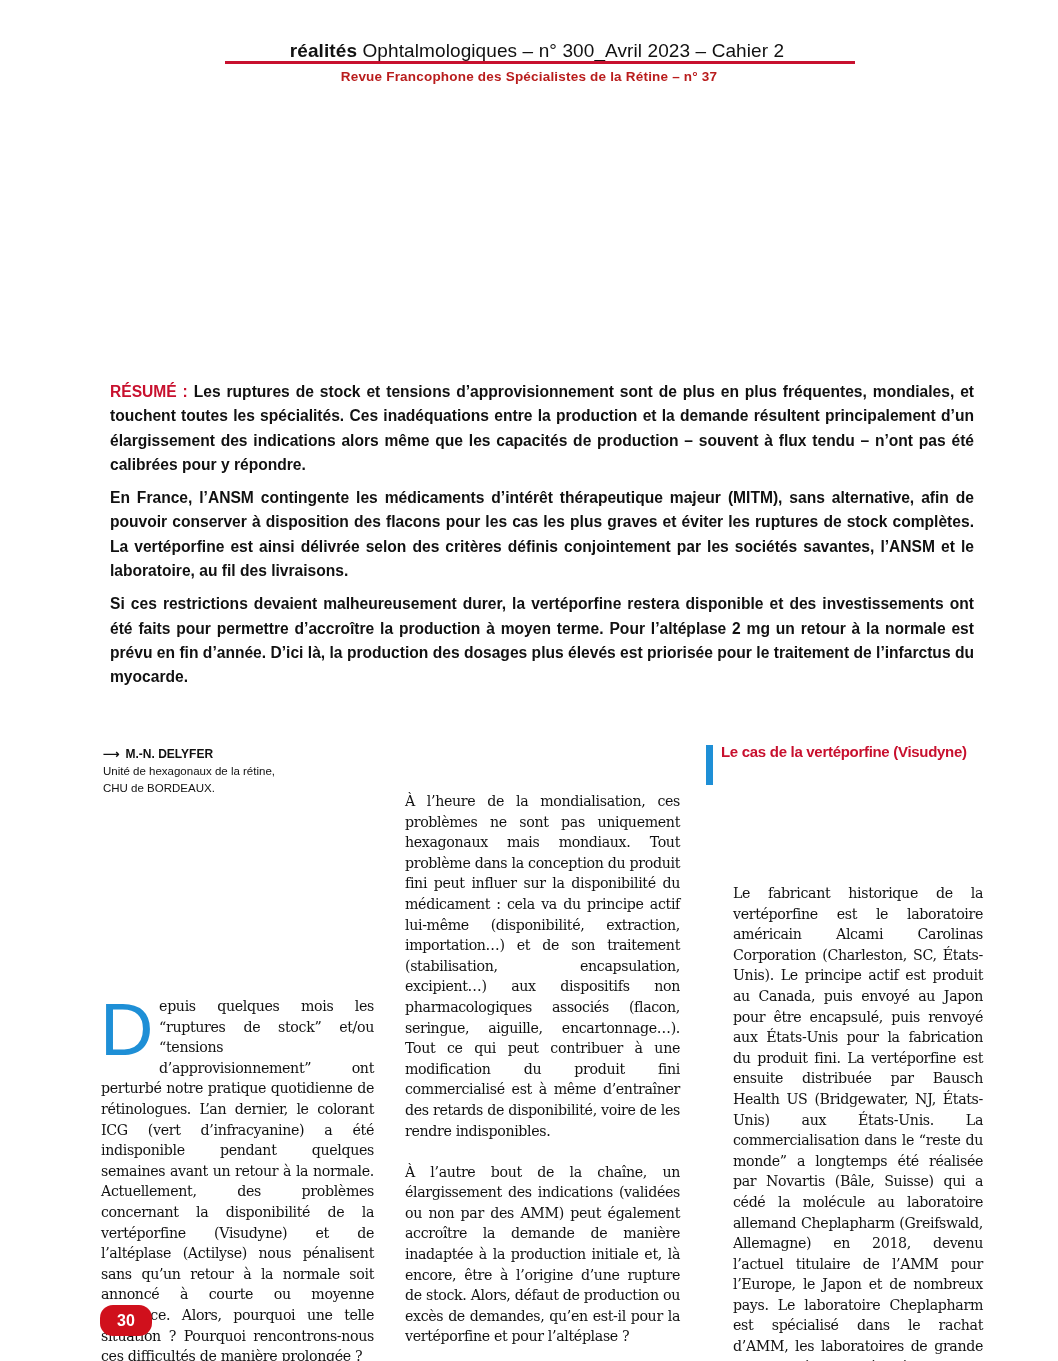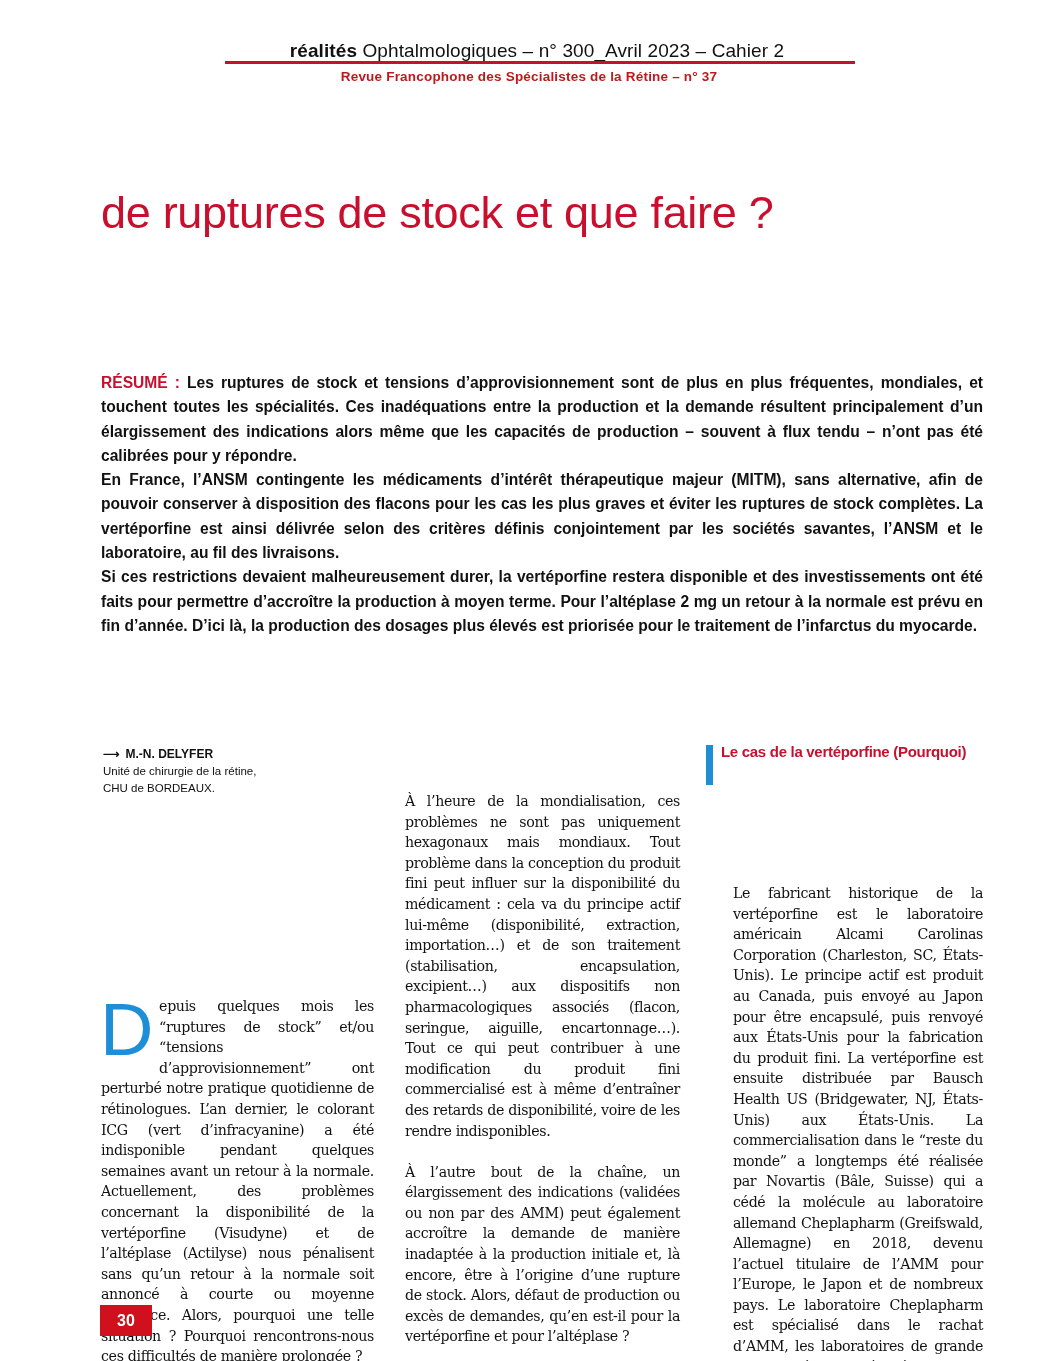--- a/index.html
+++ b/index.html
@@ -10,21 +10,21 @@
   .hdr-top { left: 8px; width: 1058px; top: 40px; text-align: center; font-family: "Liberation Sans", sans-serif; font-size: 19px; color: #111; letter-spacing: 0.1px; }
   .hdr-top b { font-weight: 700; }
   .hdr-rule { left: 225px; width: 630px; top: 61px; height: 3px; background: #c8102e; }
   .hdr-sub { left: 0; width: 1058px; top: 69px; text-align: center; font-family: "Liberation Sans", sans-serif; font-weight: 700; font-size: 13.5px; color: #b91c1c; letter-spacing: 0.2px; }
 
   
   .title { left: 101px; top: 186px; width: 860px; font-family: "Liberation Sans", sans-serif; font-size: 45px; line-height: 53px; color: #c8102e; font-weight: 400; letter-spacing: -0.3px; }
 
   
   .abstract { left: 101px; top: 371px; width: 882px; font-family: "Liberation Sans", sans-serif; font-weight: 700; font-size: 15.6px; line-height: 24.3px; color: #111; text-align: justify; }
-  .abstract p { margin: 0; }
+  .abstract p { margin: 9px; }
   .abstract .lbl { color: #c8102e; }
 
   
   .author { left: 103px; top: 746px; width: 250px; font-family: "Liberation Sans", sans-serif; font-size: 11.5px; line-height: 17px; color: #111; }
   .author .name { font-weight: 700; font-size: 12px; }
   .author .arrow { font-weight: 700; margin-right: 6px; }
 
   
   .col { font-family: "DejaVu Serif", "Liberation Serif", serif; font-size: 14.2px; line-height: 20.6px; color: #111; text-align: justify; letter-spacing: -0.35px; margin-top: 48px; }
   .col p { margin: 0; }
@@ -35,61 +35,60 @@
   .dropcap { float: left; font-family: "Liberation Sans", sans-serif; font-size: 74px; line-height: 60px; color: #1e8fd6; margin: 4px 6px 0 -1px; font-weight: 400; }
 
   .gap { height: 20.6px; }
 
   
   .box-head { left: 706px; top: 742px; width: 280px; }
   .box-bar { position: absolute; left: 0; top: 3px; width: 7px; height: 40px; background: #1e8fd6; }
   .box-title { position: absolute; left: 15px; top: 0; width: 260px; font-family: "Liberation Sans", sans-serif; font-weight: 700; font-size: 15px; line-height: 20px; color: #c8102e; letter-spacing: -0.3px; }
 
   
-  .pagenum { left: 100px; top: 1305px; width: 52px; height: 31px; background: #d0101c; color: #fff; font-family: "Liberation Sans", sans-serif; font-weight: 700; font-size: 16px; line-height: 31px; text-align: center; }
+  .pagenum { left: 100px; top: 1305px; width: 52px; height: 31px; background: #d0101c; color: #fff; font-family: "Liberation Sans", sans-serif; font-weight: 700; font-size: 16px; line-height: 31px; text-align: center; border-radius: 13px; }
 </style>
 </head>
 <body>
 
 <div class="abs hdr-top">
   <b>réalités</b><span> Ophtalmologiques – n° 300_Avril 2023 – Cahier 2</span>
 </div>
 <div class="abs hdr-rule"></div>
 <div class="abs hdr-sub">Revue Francophone des Spécialistes de la Rétine – n° 37</div>
 
 <div class="abs title">
-  <div>de ruptures de stock et que faire ?</div>
 </div>
 
 <div class="abs abstract">
   <p><span class="lbl">RÉSUMÉ :</span><span> Les ruptures de stock et tensions d’approvisionnement sont de plus en plus fréquentes, mondiales, et touchent toutes les spécialités. Ces inadéquations entre la production et la demande résultent principalement d’un élargissement des indications alors même que les capacités de production – souvent à flux tendu – n’ont pas été calibrées pour y répondre.</span></p>
   <p>En France, l’ANSM contingente les médicaments d’intérêt thérapeutique majeur (MITM), sans alternative, afin de pouvoir conserver à disposition des flacons pour les cas les plus graves et éviter les ruptures de stock complètes. La vertéporfine est ainsi délivrée selon des critères définis conjointement par les sociétés savantes, l’ANSM et le laboratoire, au fil des livraisons.</p>
   <p>Si ces restrictions devaient malheureusement durer, la vertéporfine restera disponible et des investissements ont été faits pour permettre d’accroître la production à moyen terme. Pour l’altéplase 2 mg un retour à la normale est prévu en fin d’année. D’ici là, la production des dosages plus élevés est priorisée pour le traitement de l’infarctus du myocarde.</p>
 </div>
 
 <div class="abs author">
   <div>
     <span class="arrow">⟶</span><span class="name">M.-N. DELYFER</span>
   </div>
-  <div>Unité de chirurgie de la rétine,</div>
+  <div>Unité de hexagonaux de la rétine,</div>
   <div>CHU de BORDEAUX.</div>
 </div>
 
 <div class="abs col col1">
   <p><span class="dropcap">D</span><span>epuis quelques mois les “ruptures de stock” et/ou “tensions d’approvisionnement” ont perturbé notre pratique quotidienne de rétinologues. L’an dernier, le colorant ICG (vert d’infracyanine) a été indisponible pendant quelques semaines avant un retour à la normale. Actuellement, des problèmes concernant la disponibilité de la vertéporfine (Visudyne) et de l’altéplase (Actilyse) nous pénalisent sans qu’un retour à la normale soit annoncé à courte ou moyenne échéance. Alors, pourquoi une telle situation ? Pourquoi rencontrons-nous ces difficultés de manière prolongée ?</span></p>
 </div>
 
 <div class="abs col col2">
   <p>À l’heure de la mondialisation, ces problèmes ne sont pas uniquement hexagonaux mais mondiaux. Tout problème dans la conception du produit fini peut influer sur la disponibilité du médicament : cela va du principe actif lui-même (disponibilité, extraction, importation…) et de son traitement (stabilisation, encapsulation, excipient…) aux dispositifs non pharmacologiques associés (flacon, seringue, aiguille, encartonnage…). Tout ce qui peut contribuer à une modification du produit fini commercialisé est à même d’entraîner des retards de disponibilité, voire de les rendre indisponibles.</p>
   <div class="gap"></div>
   <p>À l’autre bout de la chaîne, un élargissement des indications (validées ou non par des AMM) peut également accroître la demande de manière inadaptée à la production initiale et, là encore, être à l’origine d’une rupture de stock. Alors, défaut de production ou excès de demandes, qu’en est-il pour la vertéporfine et pour l’altéplase ?</p>
 </div>
 
 <div class="abs box-head">
   <div class="box-bar"></div>
-  <div class="box-title">Le cas de la vertéporfine (Pourquoi)</div>
+  <div class="box-title">Le cas de la vertéporfine (Visudyne)</div>
 </div>
 
 <div class="abs col col3">
   <p>Le fabricant historique de la vertéporfine est le laboratoire américain Alcami Carolinas Corporation (Charleston, SC, États-Unis). Le principe actif est produit au Canada, puis envoyé au Japon pour être encapsulé, puis renvoyé aux États-Unis pour la fabrication du produit fini. La vertéporfine est ensuite distribuée par Bausch Health US (Bridgewater, NJ, États-Unis) aux États-Unis. La commercialisation dans le “reste du monde” a longtemps été réalisée par Novartis (Bâle, Suisse) qui a cédé la molécule au laboratoire allemand Cheplapharm (Greifswald, Allemagne) en 2018, devenu l’actuel titulaire de l’AMM pour l’Europe, le Japon et de nombreux pays. Le laboratoire Cheplapharm est spécialisé dans le rachat d’AMM, les laboratoires de grande taille se séparant régulièrement de médicaments devenus moins intéressants pour aller vers de nouveaux développements.</p>
 </div>
 
 <div class="abs pagenum">30</div>
 
 </body></html>

